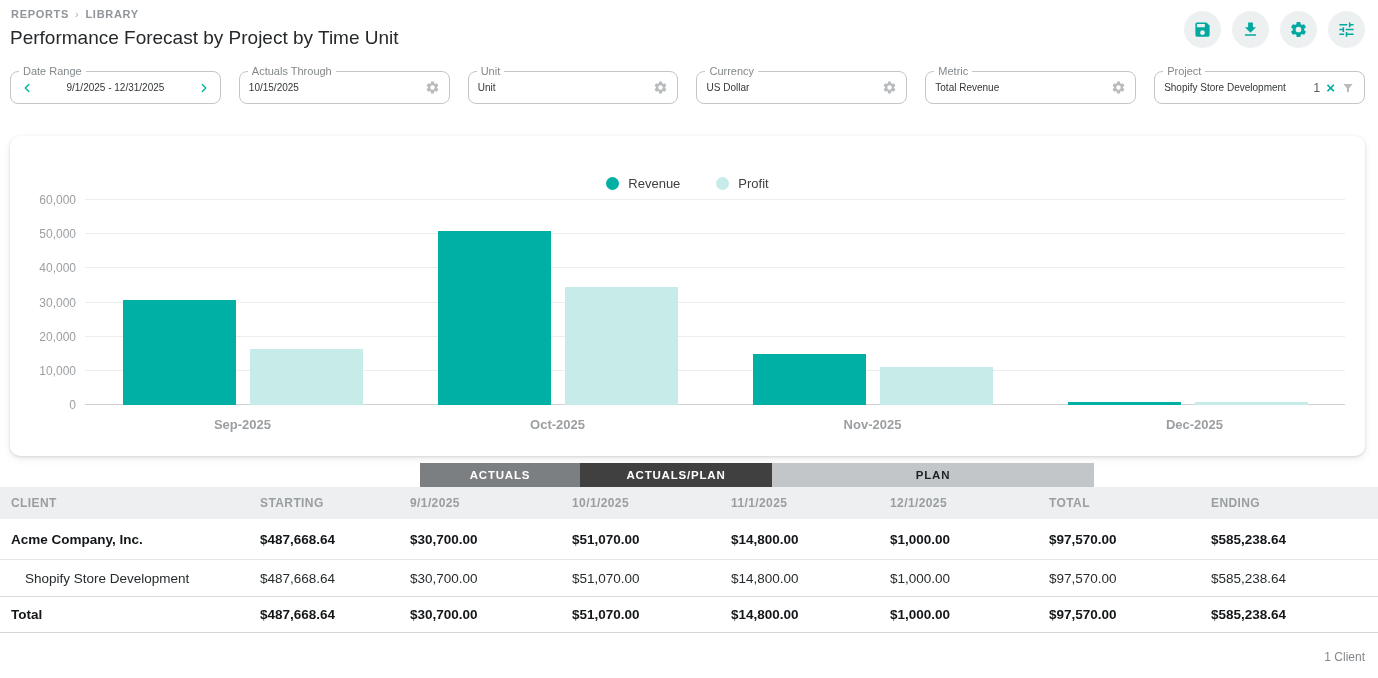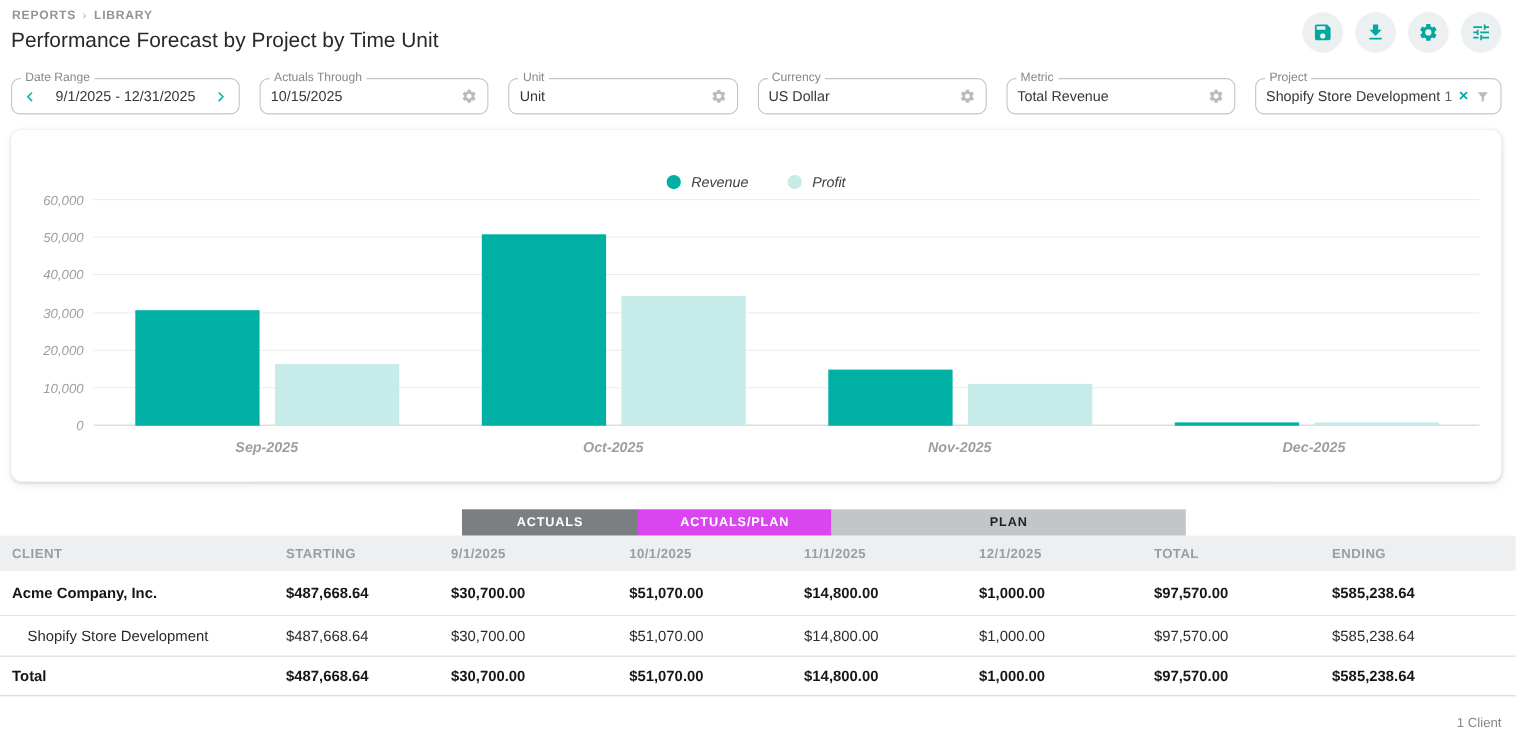--- a/index.html
+++ b/index.html
@@ -23,36 +23,36 @@
   .icon-btn { width:37px; height:37px; border-radius:50%; background:#edf0f1; border:none;
     display:flex; align-items:center; justify-content:center; cursor:pointer; padding:0; }
   .icon-btn svg { width:19px; height:19px; fill:#00a9a0; }
 
   
   .filters { position:absolute; left:10px; top:71px; width:1355px; display:flex; gap:18px; }
   .field { position:relative; flex:1; height:33px; border:1px solid #c2c6c8; border-radius:8px;
     background:#fff; display:flex; align-items:center; padding:0 9px; }
   .field .flabel { position:absolute; top:-7px; left:8px; background:#fff; padding:0 4px;
     font-size:11px; line-height:13px; color:#83888b; white-space:nowrap; }
-  .field .fvalue { font-size:13px; color:#33383b; flex:1; white-space:nowrap; overflow:hidden; }
+  .field .fvalue { font-size:10px; color:#33383b; flex:1; white-space:nowrap; overflow:hidden; }
   .field.date-field .fvalue { text-align:center; }
   .chev-btn { background:none; border:none; padding:0; cursor:pointer; display:flex; align-items:center; }
   .chev-btn svg { width:14px; height:14px; stroke:#00b0a5; stroke-width:2.4; fill:none;
     stroke-linecap:round; stroke-linejoin:round; }
   .gear-btn, .funnel-btn { background:none; border:none; padding:0; cursor:pointer; display:flex; align-items:center; }
   .gear-btn svg { width:15px; height:15px; fill:#b8bcbe; }
   .funnel-btn svg { width:14px; height:14px; fill:#b8bcbe; }
   .proj-count { font-size:12.5px; color:#5f6468; margin:0 6px 0 4px; }
   .clear-btn { background:none; border:none; padding:0 6px 0 0; cursor:pointer;
     color:#00b0a5; font-size:15px; font-weight:bold; line-height:1; }
 
   
-  .card { position:absolute; left:10px; top:118px; width:1355px; height:320px; background:#fff;
+  .card { position:absolute; left:10px; top:136px; width:1355px; height:320px; background:#fff;
     border-radius:10px;
-    box-shadow:0 1px 3px rgba(60,64,67,.18), 0 3px 8px rgba(60,64,67,.08);font-style:italic; }
+    box-shadow:0 1px 3px rgba(60,64,67,.18), 0 3px 8px rgba(60,64,67,.08); }
   .legend { position:absolute; top:40px; left:0; right:0; display:flex; justify-content:center;
     gap:36px; }
   .legend-item { display:flex; align-items:center; gap:9px; font-size:13px; color:#3c4043; cursor:pointer; }
   .legend-dot { width:13px; height:13px; border-radius:50%; }
 
   .plot-area { position:absolute; left:75px; right:20px; top:64px; bottom:51px; }
   .gridline { position:absolute; left:0; right:0; height:1px; background:#eceded; }
   .gridline.zero { background:#cfd1d2; }
   .ytick { position:absolute; right:calc(100% + 9px); transform:translateY(50%); font-size:12px;
     color:#9b9fa2; white-space:nowrap; }
@@ -241,21 +241,21 @@
       <div class="bar" style="left: calc(62.5% + 7px); height: 18.3333%; background: rgb(199, 235, 232);"></div>
       <span class="xlabel" style="left: 62.5%;">Nov-2025</span>
       <div class="bar" style="left: calc(87.5% - 120px); height: 1.66667%; background: rgb(0, 176, 165);"></div>
       <div class="bar" style="left: calc(87.5% + 7px); height: 1.33333%; background: rgb(199, 235, 232);"></div>
       <span class="xlabel" style="left: 87.5%; padding-left: 14px;">Dec-2025</span>
     </div>
 </div>
 
 <div class="tabs" id="tabs">
     <div class="tab" style="width: 160px; background: rgb(123, 127, 130);">ACTUALS</div>
-    <div class="tab" style="width: 176px; background: #d946ef;">ACTUALS/PLAN</div>
+    <div class="tab" style="width: 192px; background: #404040;">ACTUALS/PLAN</div>
     <div class="tab tab-plan" style="width: 322px; background: rgb(195, 198, 200);">PLAN</div>
   </div>
 
 <div class="table" id="table">
     <div class="trow thead">
       <div class="cell c-first">CLIENT</div>
       <div class="cell">STARTING</div>
       <div class="cell">9/1/2025</div>
       <div class="cell">10/1/2025</div>
       <div class="cell">11/1/2025</div>

